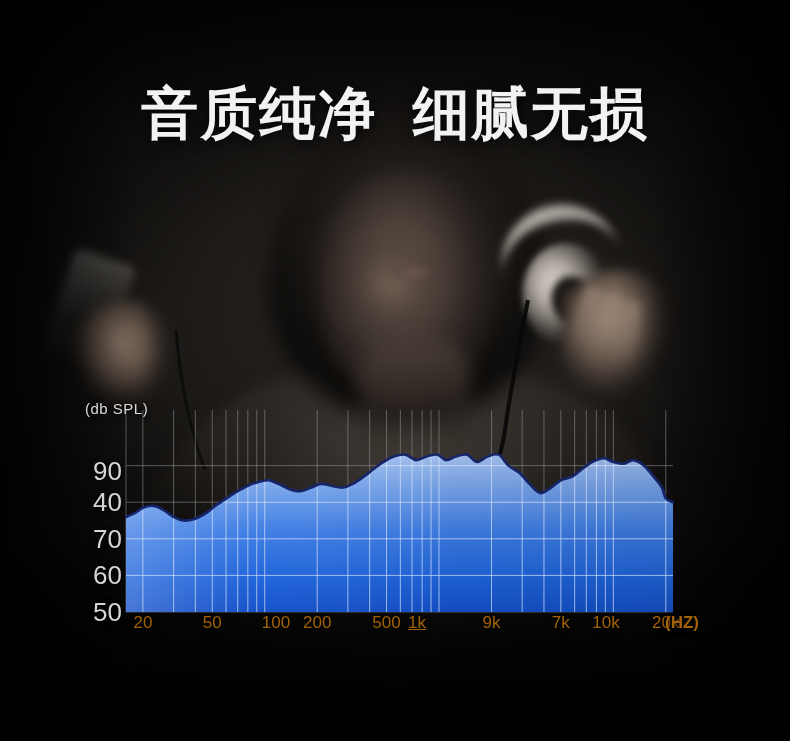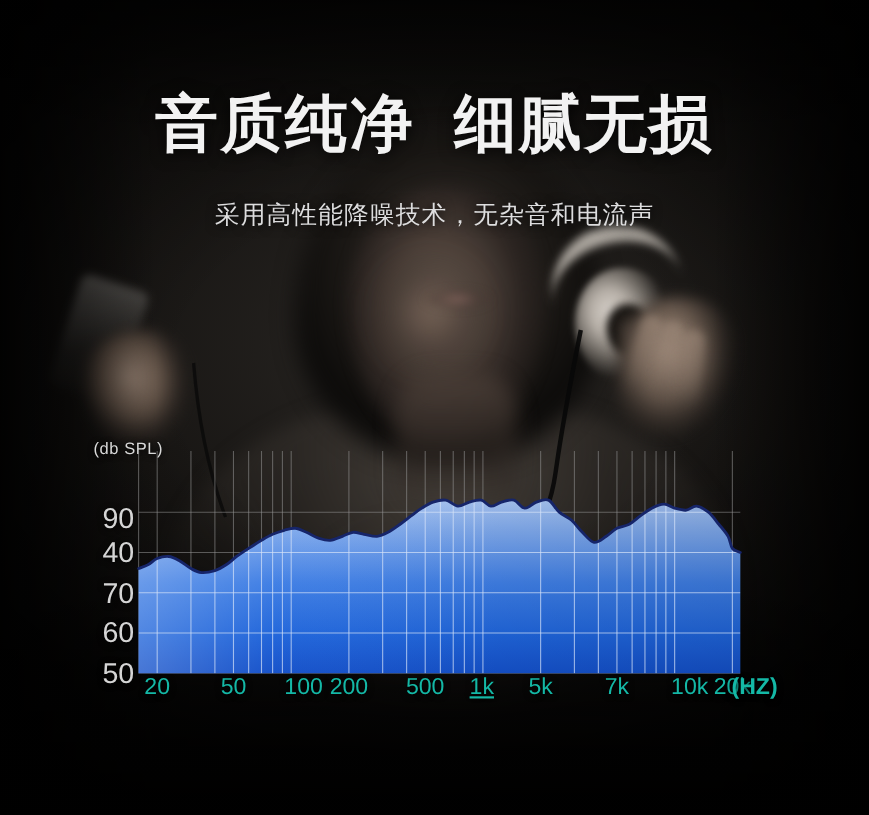--- a/index.html
+++ b/index.html
@@ -156,21 +156,21 @@
   }
   .ylabels{position:absolute;left:0;top:0;width:62px;height:250px;}
   .ylabels span{
     position:absolute;right:0;
     color:#d5d5d5;font-size:26px;line-height:1;
     text-shadow:0 1px 6px rgba(0,0,0,.9);
   }
   .xlabels{position:absolute;left:0;top:216px;width:700px;height:34px;}
   .xlabels span{
     position:absolute;transform:translateX(-50%);
-    color:#14b8a6;font-size:21px;line-height:1;
+    color:#a16207;font-size:17px;line-height:1;
     text-shadow:0 1px 6px rgba(0,0,0,.9);
     white-space:nowrap;
   }
   .xlabels span.unit{transform:none;}
   #plot{
     position:absolute;left:66px;top:42px;width:547px;height:172px;
   }
   #plot svg{display:block;width:547px;height:172px;overflow:visible;}
 </style>
 </head>
@@ -199,42 +199,41 @@
     <svg class="ph-cable-svg" viewBox="0 0 790 741">
       <path d="M528 300 C 520 340, 512 380, 505 430 C 498 480, 470 520, 430 545" fill="none" stroke="rgba(8,8,8,.9)" stroke-width="4" filter="blur(0.4px)"></path>
       <path d="M176 330 C 180 380, 190 430, 205 470" fill="none" stroke="rgba(8,8,8,.75)" stroke-width="3"></path>
     </svg>
     <div class="vignette"></div>
   </div>
 
   <div class="headline">音质纯净  细腻无损</div>
 
   <div class="subhead">
-    <div>采用高性能降噪技术，无杂音和电流声</div>
   </div>
 
   <div id="chart-area">
     <div class="axis-unit">(db SPL)</div>
     <div class="ylabels" id="ylabels">
         <span style="top: 201px;">50</span>
         <span style="top: 164.404px;">60</span>
         <span style="top: 127.809px;">70</span>
         <span style="top: 91.2128px;">40</span>
         <span style="top: 60px;">90</span>
       </div>
     <div class="xlabels" id="xlabels">
         <span style="left: 82.8912px;">20</span>
         <span style="left: 152.251px;">50</span>
         <span style="left: 196px; margin-left: 20px;">100</span>
         <span style="left: 257.189px;">200</span>
         <span style="left: 326.549px;">500</span>
-        <span style="left: 378px; text-decoration: underline;">1k</span>
-        <span style="left: 431.487px;">5k</span>
+        <span style="left: 357px; text-decoration: underline;">1k</span>
+        <span style="left: 431.487px;">9k</span>
         <span style="left: 500.847px;">7k</span>
-        <span style="left: 567px;">10k</span>
+        <span style="left: 546px;">10k</span>
         <span style="left: 605.785px;">20k</span>
         <span class="unit" style="left: 605px; font-weight: bold;">(HZ)</span>
       </div>
     <div id="plot">
       <svg id="plotsvg" viewBox="0 0 547 172" preserveAspectRatio="none">
         <defs>
           <linearGradient id="areaFill" x1="0" y1="0" x2="0" y2="1">
             <stop offset="0%" stop-color="#a9c6f4"></stop>
             <stop offset="18%" stop-color="#7fa9ec"></stop>
             <stop offset="48%" stop-color="#3f7ee4"></stop>

